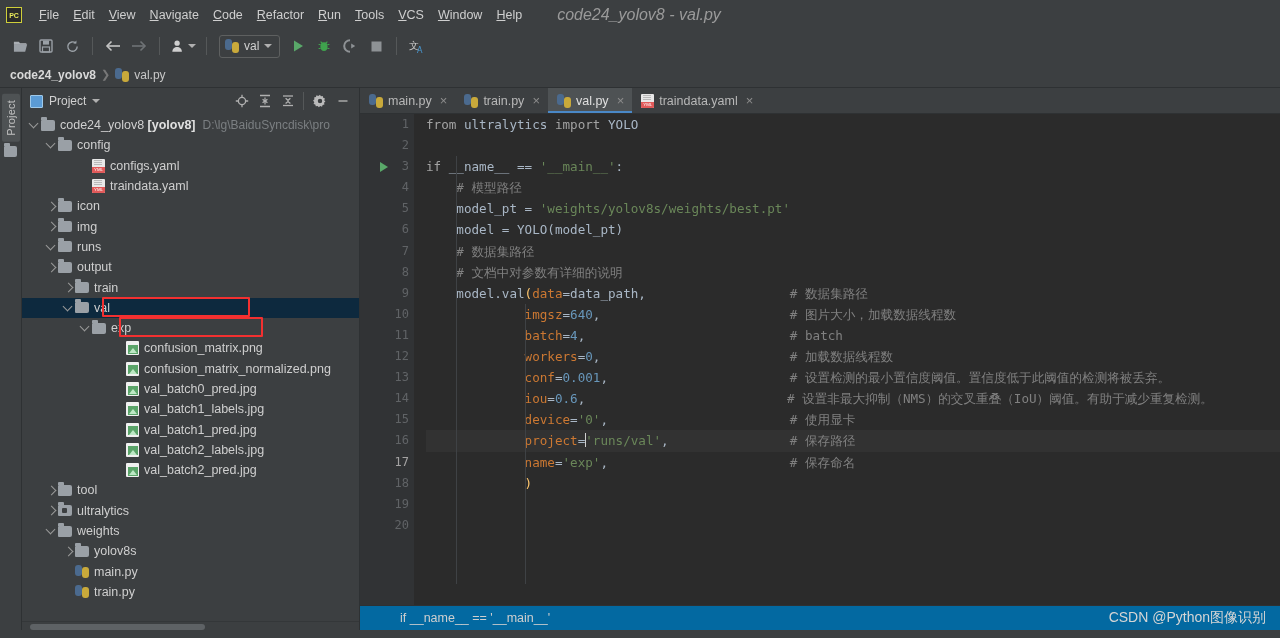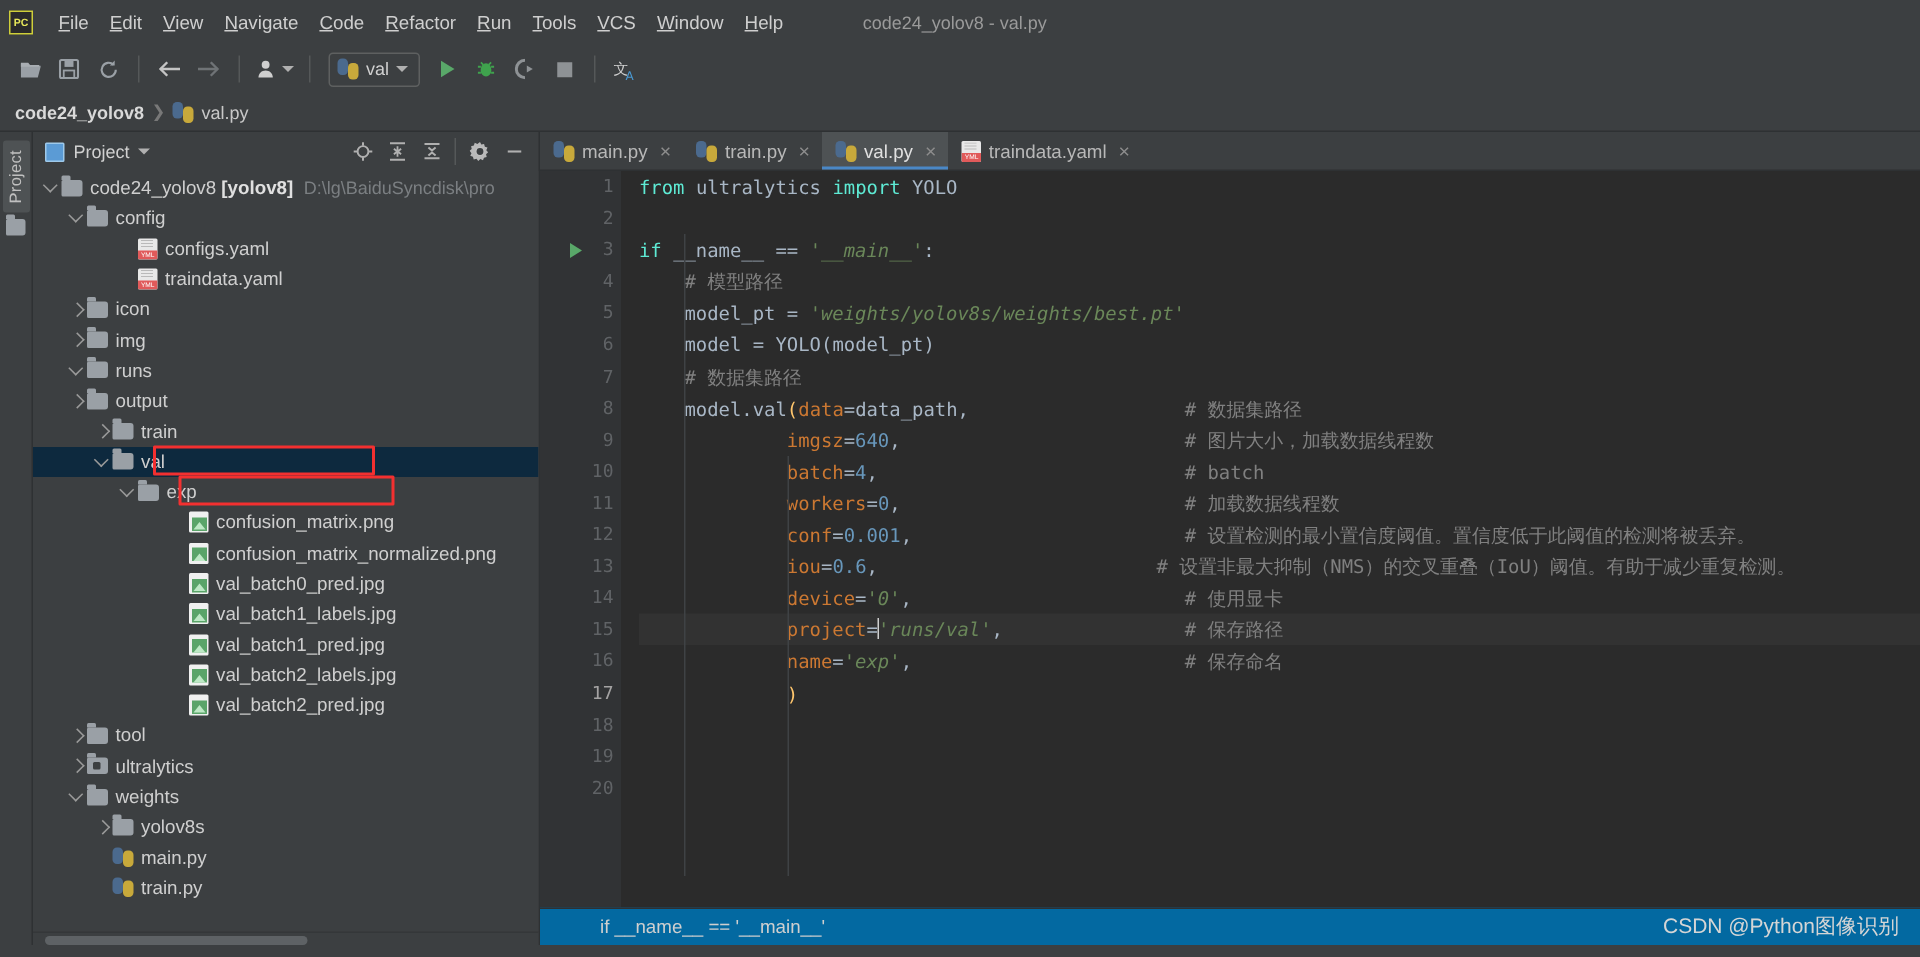--- a/index.html
+++ b/index.html
@@ -26,21 +26,21 @@
     display: flex; align-items: center; justify-content: center;
     font-size: 7px; color: #e8e85a; font-weight: bold;
     font-family: "Liberation Sans", sans-serif;
   }
   .menu-item {
     font-size: 12.5px; color: #cfcfcf; padding: 3px 7px;
     cursor: default; white-space: nowrap;
   }
   .menu-item u { text-decoration: underline; }
   .win-title {
-    font-size: 12px; color: #9a9a9a; margin-left: 46px; white-space: nowrap;
+    font-size: 16px; color: #9a9a9a; margin-left: 28px; white-space: nowrap; font-style: italic;
   }
 
   
   .toolbar {
     height: 32px; background: #3c3f41;
     display: flex; align-items: center; padding-left: 8px;
     flex: 0 0 32px; gap: 2px;
   }
   .tb-btn {
     width: 24px; height: 24px; display: flex;
@@ -259,23 +259,23 @@
     padding-left: 12px; background: #2b2b2b;
   }
   .cline {
     height: 21.1px; line-height: 21.1px; white-space: pre;
     position: relative;
   }
   .cline.cur { background: #323232; }
   .indentguide {
     position: absolute; top: 0; bottom: 0; width: 1px; background: #3f4245;
   }
-  .kw  { color: #5eead4; }
+  .kw  { color: #a3a3a3; }
   .id  { color: #a9b7c6; }
-  .str { color: #6a8759; font-style: italic; }
+  .str { color: #6a8759; }
   .num { color: #6897bb; }
   .cmt { color: #808080; }
   .prm { color: #cc7832; }
   .brc { color: #a9b7c6; }
   .yellowbrc { color: #ffc66d; }
   .caret-line {
     display: inline-block; width: 1px; height: 14px; background: #cfcfcf;
     vertical-align: -2px; margin: 0 -0.5px;
   }
 
@@ -653,26 +653,27 @@
             <div class="gline">20</div>
           </div>
         <div class="code" id="code">
             <div class="cline"><span class="kw">from </span><span class="id">ultralytics </span><span class="kw">import </span><span class="id">YOLO</span></div>
             <div class="cline"></div>
             <div class="cline"><span class="kw">if </span><span class="id">__name__ </span><span class="id">== </span><span class="str">'__main__'</span><span class="id">:</span></div>
             <div class="cline"><span class="cmt">    # 模型路径</span></div>
             <div class="cline"><span class="id">    model_pt </span><span class="id">= </span><span class="str">'weights/yolov8s/weights/best.pt'</span></div>
             <div class="cline"><span class="id">    model </span><span class="id">= </span><span class="id">YOLO</span><span class="brc">(</span><span class="id">model_pt</span><span class="brc">)</span></div>
             <div class="cline"><span class="cmt">    # 数据集路径</span></div>
+            <div class="cline"><span class="cmt">    # 文档中对参数有详细的说明</span></div>
             <div class="cline"><span class="id">    model.val</span><span class="yellowbrc">(</span><span class="prm">data</span><span class="id">=</span><span class="id">data_path</span><span class="id">,</span><span class="cmt" style="position:absolute;left:363.84000000000003px"># 数据集路径</span></div>
             <div class="cline"><span class="prm">             imgsz</span><span class="id">=</span><span class="num">640</span><span class="id">,</span><span class="cmt" style="position:absolute;left:363.84000000000003px"># 图片大小，加载数据线程数</span></div>
             <div class="cline"><span class="prm">             batch</span><span class="id">=</span><span class="num">4</span><span class="id">,</span><span class="cmt" style="position:absolute;left:363.84000000000003px"># batch</span></div>
             <div class="cline"><span class="prm">             workers</span><span class="id">=</span><span class="num">0</span><span class="id">,</span><span class="cmt" style="position:absolute;left:363.84000000000003px"># 加载数据线程数</span></div>
             <div class="cline"><span class="prm">             conf</span><span class="id">=</span><span class="num">0.001</span><span class="id">,</span><span class="cmt" style="position:absolute;left:363.84000000000003px"># 设置检测的最小置信度阈值。置信度低于此阈值的检测将被丢弃。</span></div>
-            <div class="cline"><span class="prm">             iou</span><span class="id">=</span><span class="num">0.6</span><span class="id">,</span><span class="cmt" style="position:absolute;left:345px"># 设置非最大抑制（NMS）的交叉重叠（IoU）阈值。有助于减少重复检测。</span></div>
+            <div class="cline"><span class="prm">             iou</span><span class="id">=</span><span class="num">0.6</span><span class="id">,</span><span class="cmt" style="position:absolute;left:361px"># 设置非最大抑制（NMS）的交叉重叠（IoU）阈值。有助于减少重复检测。</span></div>
             <div class="cline"><span class="prm">             device</span><span class="id">=</span><span class="str">'0'</span><span class="id">,</span><span class="cmt" style="position:absolute;left:363.84000000000003px"># 使用显卡</span></div>
             <div class="cline cur"><span class="prm">             project</span><span class="id">=</span><span class="caret-line"></span><span class="str">'runs/val'</span><span class="id">,</span><span class="cmt" style="position:absolute;left:363.84000000000003px"># 保存路径</span></div>
             <div class="cline"><span class="prm">             name</span><span class="id">=</span><span class="str">'exp'</span><span class="id">,</span><span class="cmt" style="position:absolute;left:363.84000000000003px"># 保存命名</span></div>
             <div class="cline"><span class="yellowbrc">             )</span></div>
             <div class="cline"></div>
             <div class="indentguide" style="left: 42.32px; top: 42.2px; bottom: 21.1px;"></div>
             <div class="indentguide" style="left: 110.54px; top: 189.9px; bottom: 21.1px;"></div>
           </div>
       </div>
       <div class="bottom-crumb">

